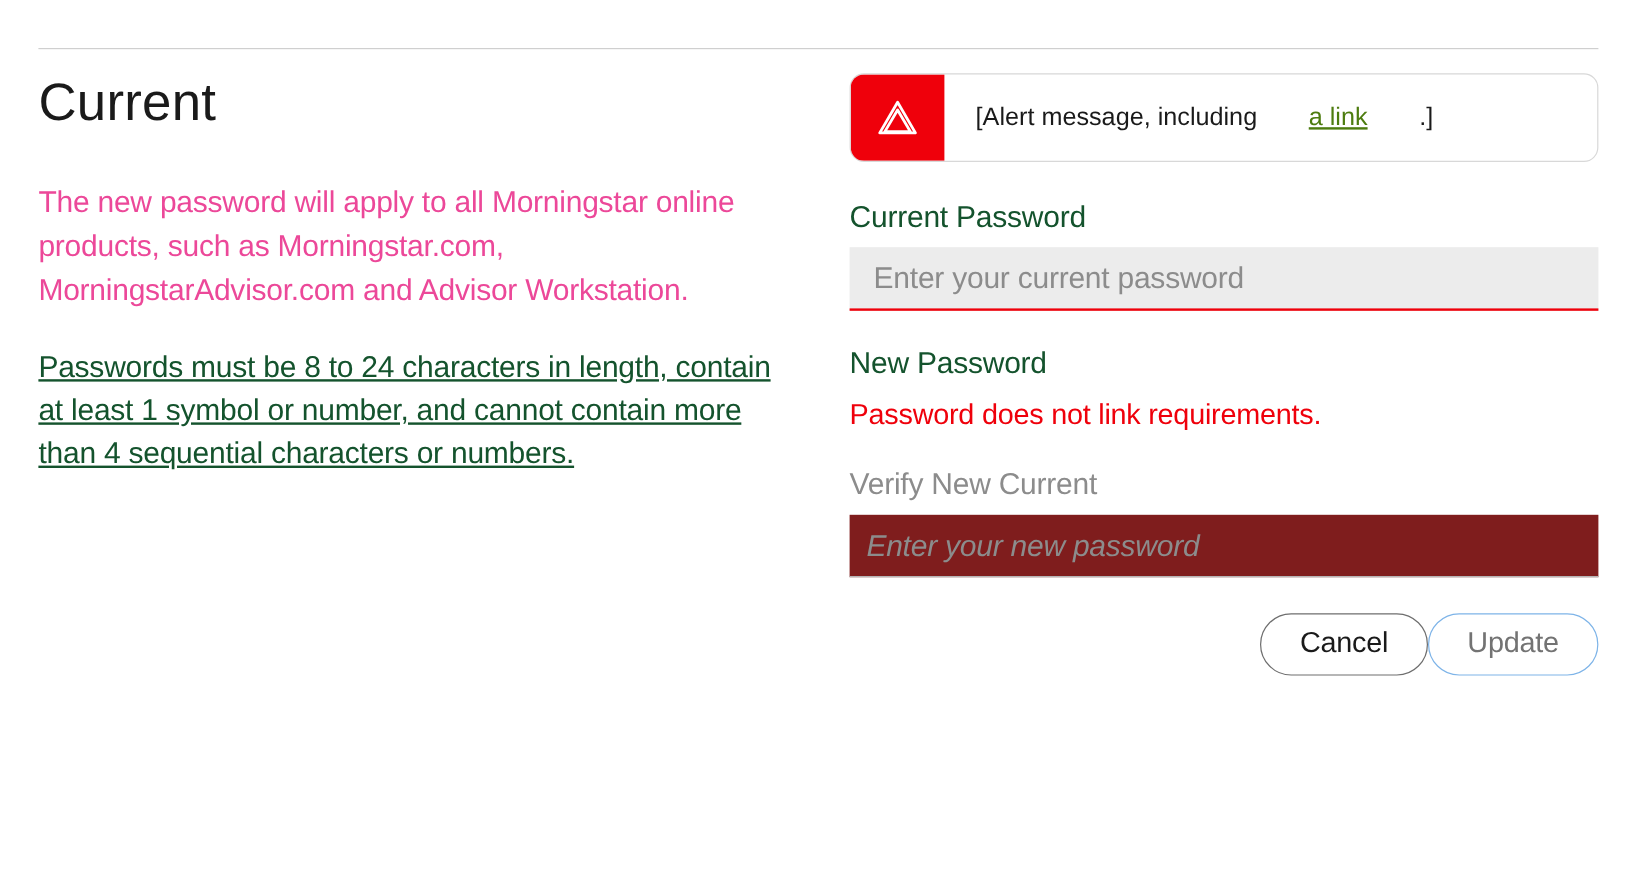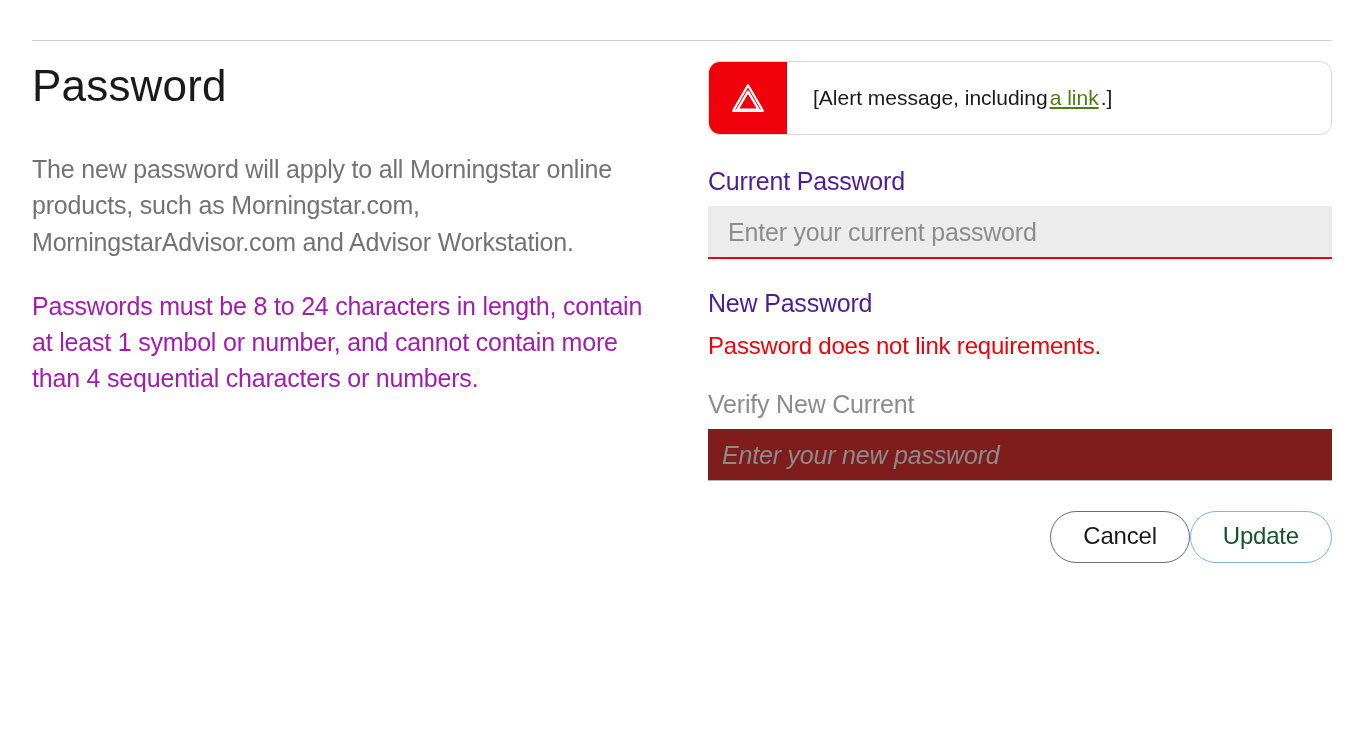--- a/index.html
+++ b/index.html
@@ -33,30 +33,31 @@
   h1.title {
     font-size: 44px;
     font-weight: 300;
     letter-spacing: 0.2px;
     margin-bottom: 40px;
   }
   .desc {
     font-size: 25px;
     line-height: 1.45;
     font-weight: 300;
-    color: #737373;
+    color: #ec4899;
     margin-bottom: 28px;
     letter-spacing: -0.2px;
   }
   .hint {
     font-size: 25px;
     line-height: 1.45;
     font-weight: 300;
-    color: #a21caf;
-    letter-spacing: -0.2px;
+    color: #14532d;
+    letter-spacing: -0.2px;
+    text-decoration: underline;
   }
 
   
   .alert {
     display: flex;
     align-items: stretch;
     border: 1px solid #d8d8d8;
     border-radius: 12px;
     overflow: hidden;
     margin-bottom: 32px;
@@ -70,34 +71,35 @@
     justify-content: center;
     flex: 0 0 78px;
   }
   .alert-badge svg { width: 34px; height: 34px; }
   .alert-body {
     padding: 24px 26px;
     font-size: 21px;
     color: #1a1a1a;
     display: flex;
     align-items: center;
+    gap: 41px;
   }
   .alert-body .link {
     text-decoration: underline;
     color: #4d7c0f;
     margin: 0 2px;
   }
 
   
   .field { margin-bottom: 30px; }
   .field.disabled .label { color: #8c8c8c; }
   .label {
     font-size: 25px;
     font-weight: 300;
-    color: #4c1d95;
+    color: #14532d;
     margin-bottom: 10px;
     display: block;
     letter-spacing: -0.2px;
   }
   .input {
     width: 100%;
     font-size: 25px;
     font-family: inherit;
     font-weight: 300;
     padding: 12px 14px 10px 14px;
@@ -137,32 +139,32 @@
     background: #fff;
     cursor: pointer;
     letter-spacing: -0.2px;
   }
   .btn.secondary {
     border: 1.5px solid #6e6e6e;
     color: #1a1a1a;
   }
   .btn.primary {
     border: 1.5px solid #7eb4e8;
-    color: #14532d;
+    color: #737373;
   }
 </style>
 </head>
 <body>
 
 <div class="page">
   <hr class="rule">
 
   <div class="cols">
     <div class="left">
-      <h1 class="title">Password</h1>
+      <h1 class="title">Current</h1>
       <p class="desc">The new password will apply to all Morningstar online products, such as Morningstar.com, MorningstarAdvisor.com and Advisor Workstation.</p>
       <p class="hint">Passwords must be 8 to 24 characters in length, contain at least 1 symbol or number, and cannot contain more than 4 sequential characters or numbers.</p>
     </div>
 
     <div class="right">
 
       <div class="alert">
         <div class="alert-badge">
           <svg viewBox="0 0 32 32" aria-hidden="true">
             <path d="M16 4 L30 28 L2 28 Z" fill="none" stroke="#ffffff" stroke-width="2.2" stroke-linejoin="round"></path>

